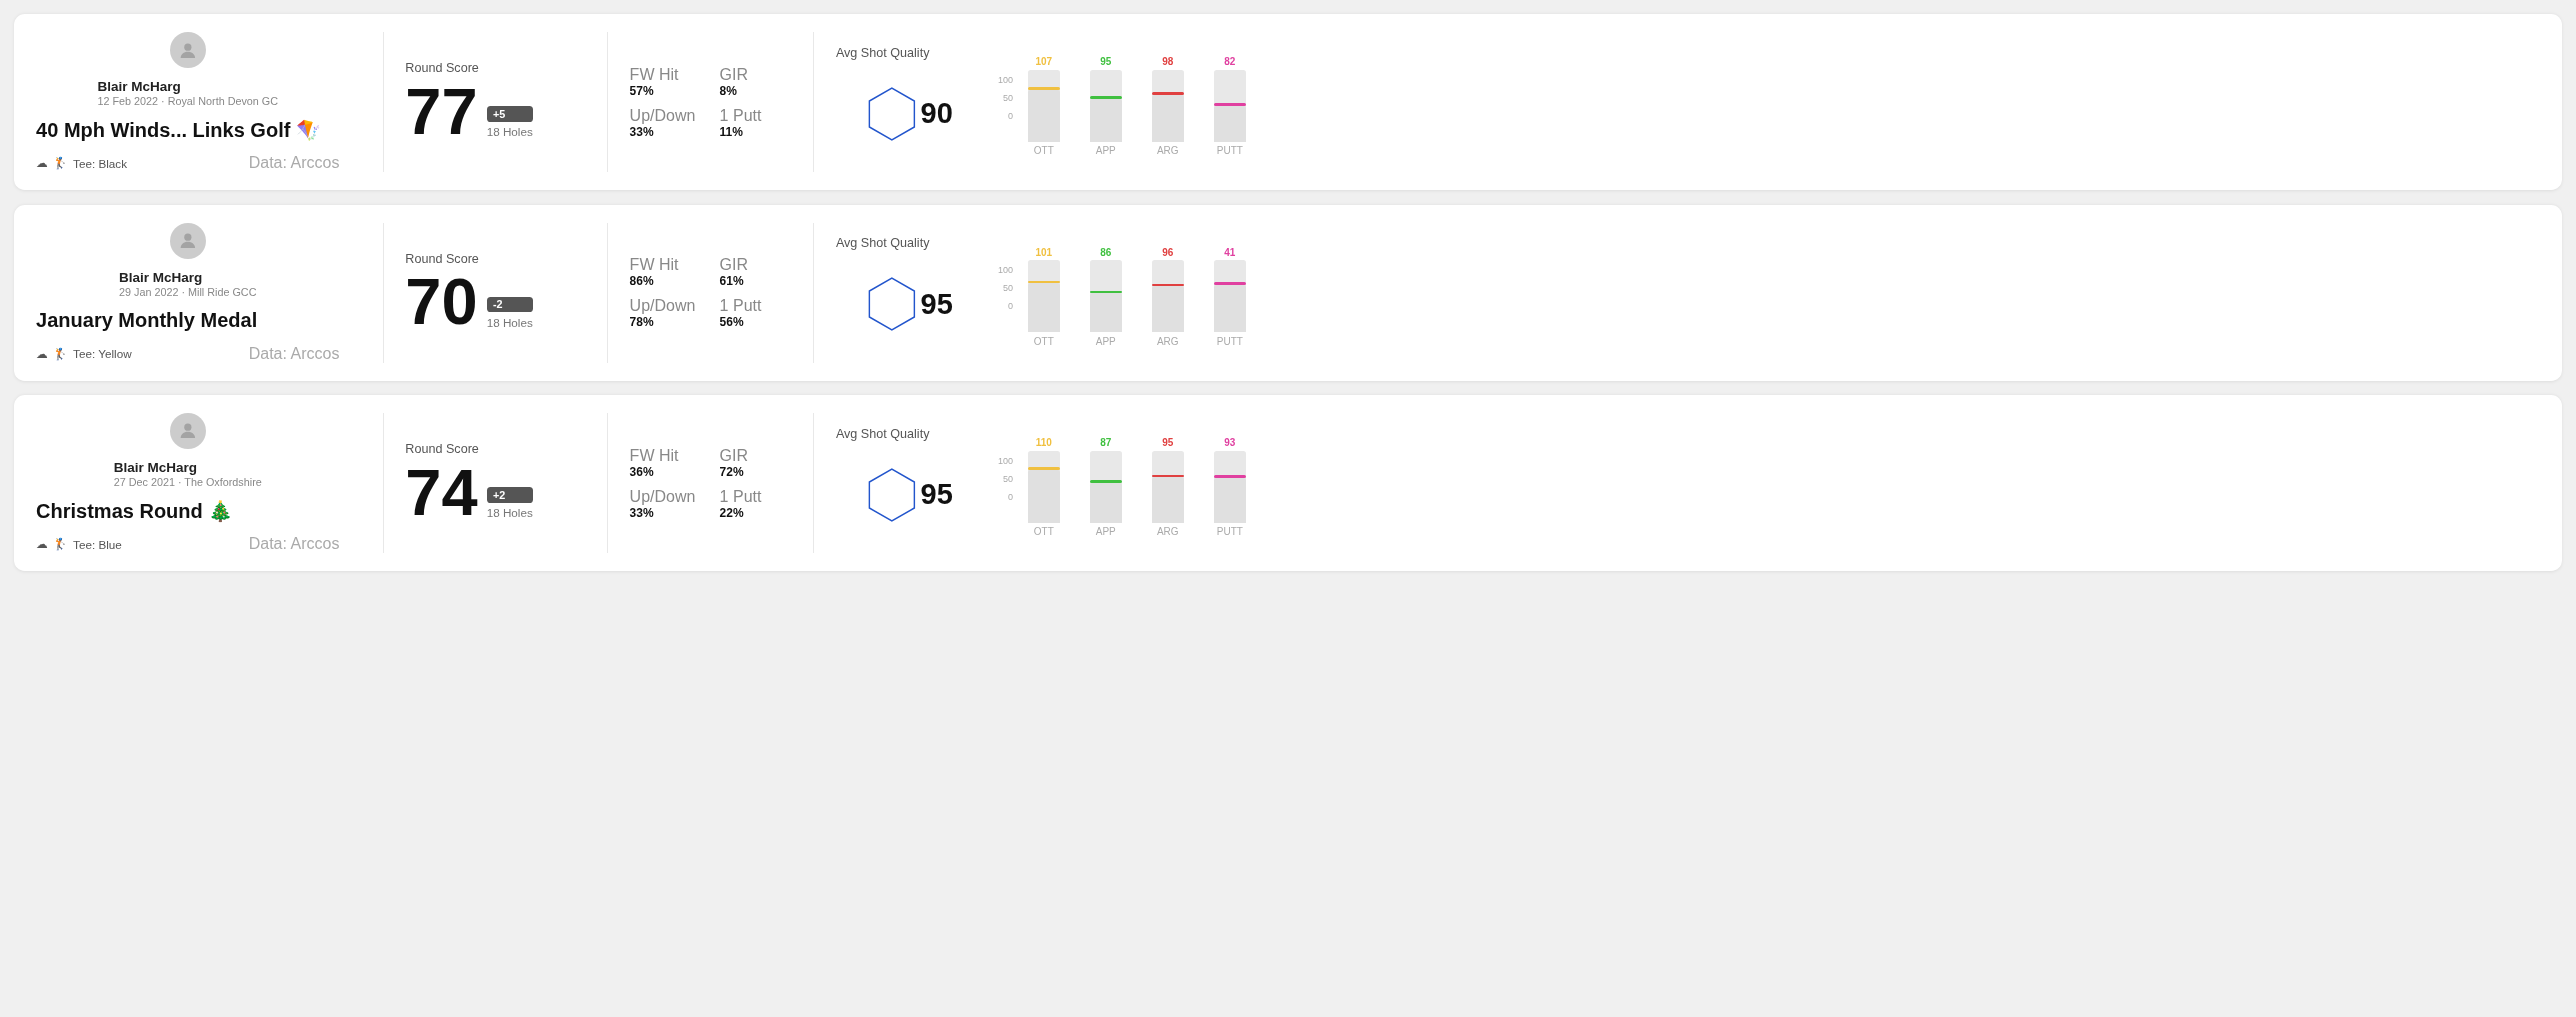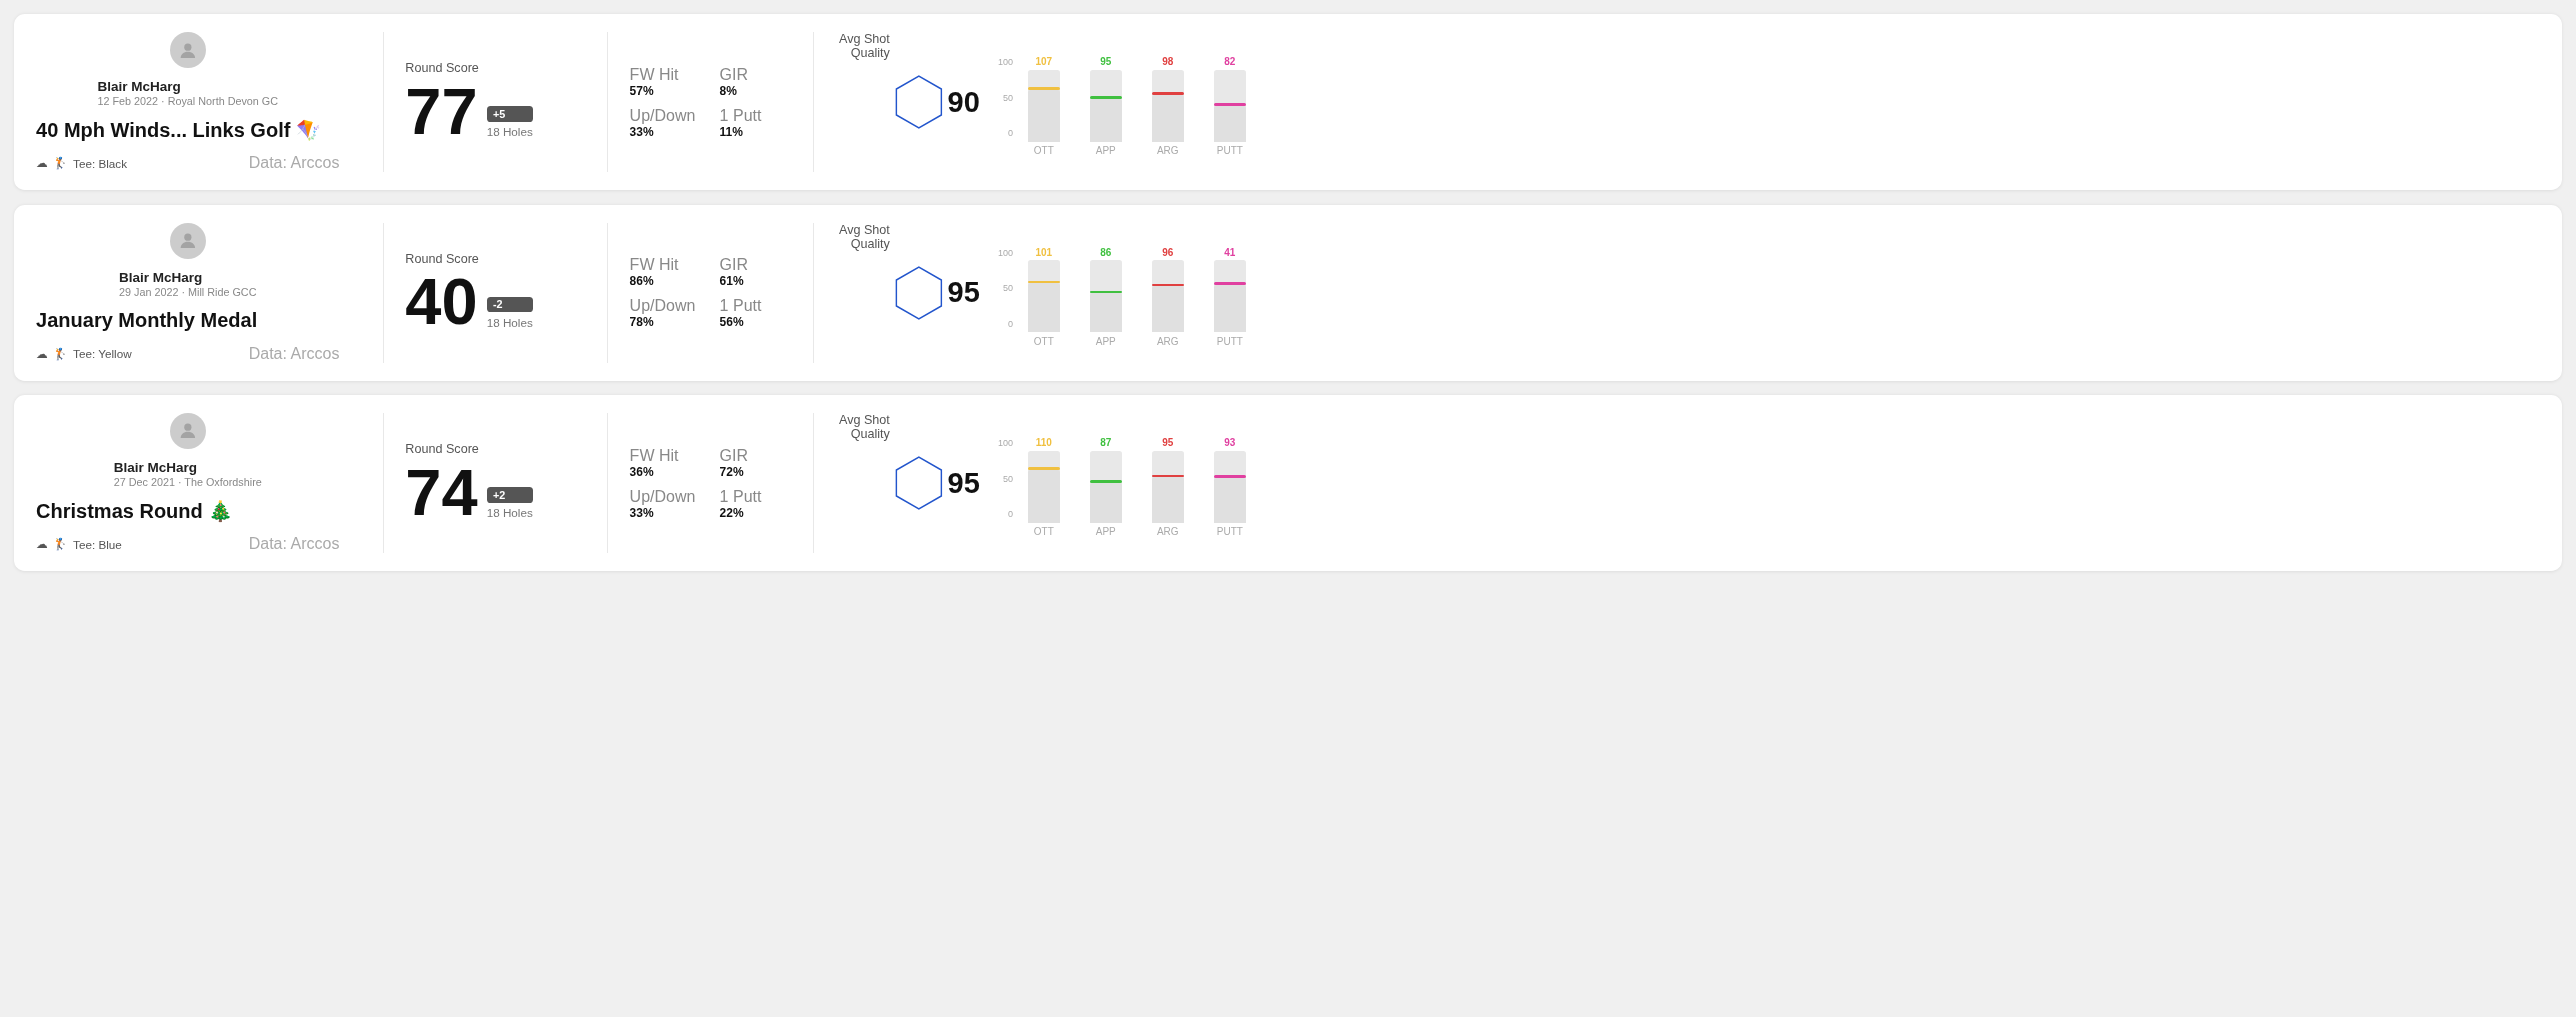--- a/index.html
+++ b/index.html
@@ -146,24 +146,23 @@
     }
     .stat-value {
       font-size: 12px;
       font-weight: 700;
       color: #111;
     }
     .quality-section {
       width: 144px;
       flex-shrink: 0;
       display: flex;
-      flex-direction: row;
-      justify-content: center;
-      align-items: center;
-      text-align: right;
+      flex-direction: column;
+      justify-content: center;
+      align-items: center;
     }
     .quality-label {
       font-size: 12.6px;
       color: #555;
       margin-bottom: 9px;
       align-self: flex-start;
     }
     .hexagon-container {
       position: relative;
       width: 90px;
@@ -182,24 +181,25 @@
     .chart-section {
       flex: 1;
       display: flex;
       flex-direction: column;
       justify-content: center;
       padding-left: 18px;
     }
     .chart-y-axis {
       display: flex;
       flex-direction: column;
-      justify-content: space-between;
+      justify-content: center;
       height: 81px;
       margin-right: 5.4px;
       margin-bottom: 18px;
+      gap: 8px;
     }
     .y-label {
       font-size: 9px;
       color: #aaa;
       text-align: right;
     }
     .chart-columns {
       display: flex;
       align-items: flex-end;
       gap: 11px;
@@ -380,21 +380,21 @@
             <span>🏌</span>
             <span>Tee: Yellow</span>
           </div>
           <div class="data-source">Data: Arccos</div>
         </div>
       </div>
       <div class="divider-v"></div>
       <div class="score-section">
         <div class="score-label">Round Score</div>
         <div class="score-main">
-          <div class="score-number">40</div>
+          <div class="score-number">70</div>
           <div class="score-badge-col">
             <span class="score-badge negative">-2</span>
             <span class="score-holes">18 Holes</span>
           </div>
         </div>
       </div>
       <div class="divider-v"></div>
       <div class="stats-section">
         <div class="stats-grid">
           <div class="stat-item">

